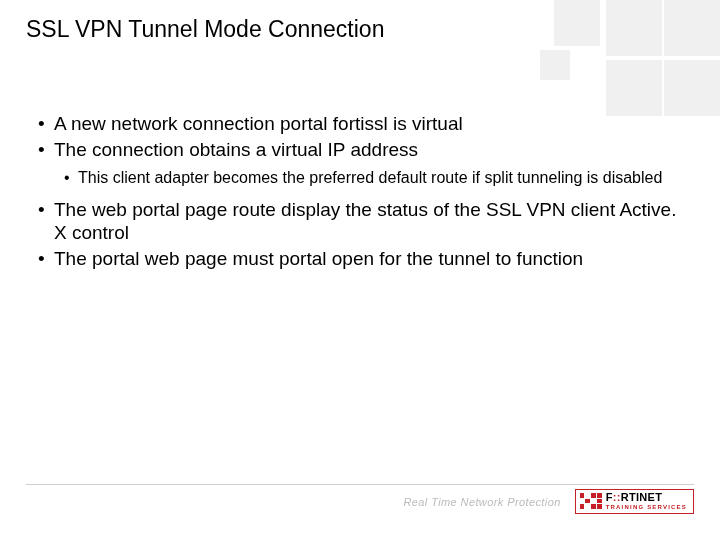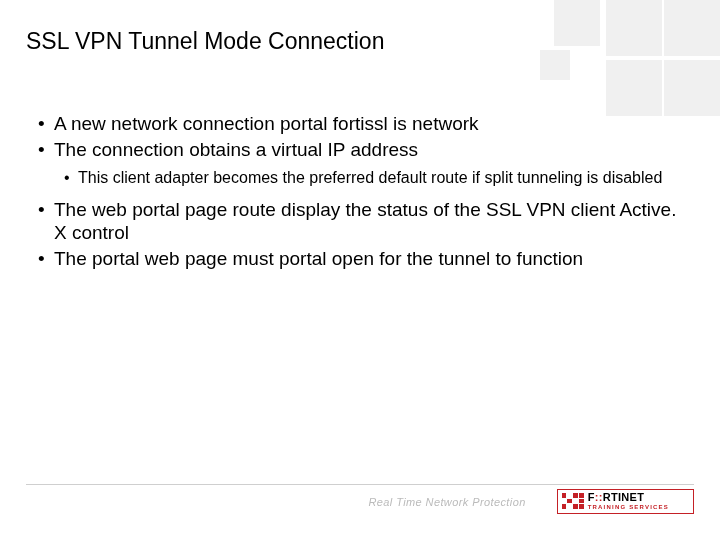--- a/index.html
+++ b/index.html
@@ -21,21 +21,21 @@
   .sq { position: absolute; background: #f0f0f0; }
   .sq1 { width: 46px; height: 46px; top: 0; right: 120px; }
   .sq2 { width: 56px; height: 56px; top: 0; right: 58px; }
   .sq3 { width: 56px; height: 56px; top: 0; right: 0; }
   .sq4 { width: 30px; height: 30px; top: 50px; right: 150px; }
   .sq5 { width: 56px; height: 56px; top: 60px; right: 58px; }
   .sq6 { width: 56px; height: 56px; top: 60px; right: 0; }
 
   .slide-title {
     position: absolute;
-    top: 28px;
+    top: 16px;
     left: 26px;
     font-size: 23px;
     font-weight: 400;
     color: #000;
     letter-spacing: 0px;
   }
 
   .content {
     position: absolute;
     top: 110px;
@@ -73,34 +73,34 @@
   .footer {
     position: absolute;
     bottom: 26px;
     left: 26px;
     right: 26px;
     border-top: 1px solid #cfcfcf;
     padding-top: 4px;
     display: flex;
     justify-content: flex-end;
     align-items: center;
-    gap: 31px;
+    gap: 14px;
   }
   .tagline {
     font-size: 11px;
     color: #bbbbbb;
     font-style: italic;
     letter-spacing: 0.4px;
   }
   .logo-box {
     display: flex;
     align-items: center;
     gap: 4px;
     border: 1px solid #c42026;
-    padding: 2px 24px 3px 4px;
+    padding: 2px 6px 3px 4px;
   }
   .logo-mark {
     width: 22px;
     height: 16px;
     display: grid;
     grid-template-columns: repeat(4, 1fr);
     grid-template-rows: repeat(3, 1fr);
     gap: 1px;
   }
   .logo-mark span { background: #c42026; }
@@ -137,21 +137,21 @@
   <div class="sq sq6"></div>
 </div>
 
 <h1 class="slide-title">SSL VPN Tunnel Mode Connection</h1>
 
 <div class="content">
 
   <div class="bullet-l1">
     <span class="dot">•</span>
     <span class="txt">
-      <span>A new network connection portal </span><span class="italic">fortissl</span><span> is network</span>
+      <span>A new network connection portal </span><span class="italic">fortissl</span><span> is virtual</span>
     </span>
   </div>
 
   <div class="bullet-l1">
     <span class="dot">•</span>
     <span class="txt">The connection obtains a virtual IP address</span>
   </div>
 
   <div class="bullet-l2">
     <span class="dot">•</span>

